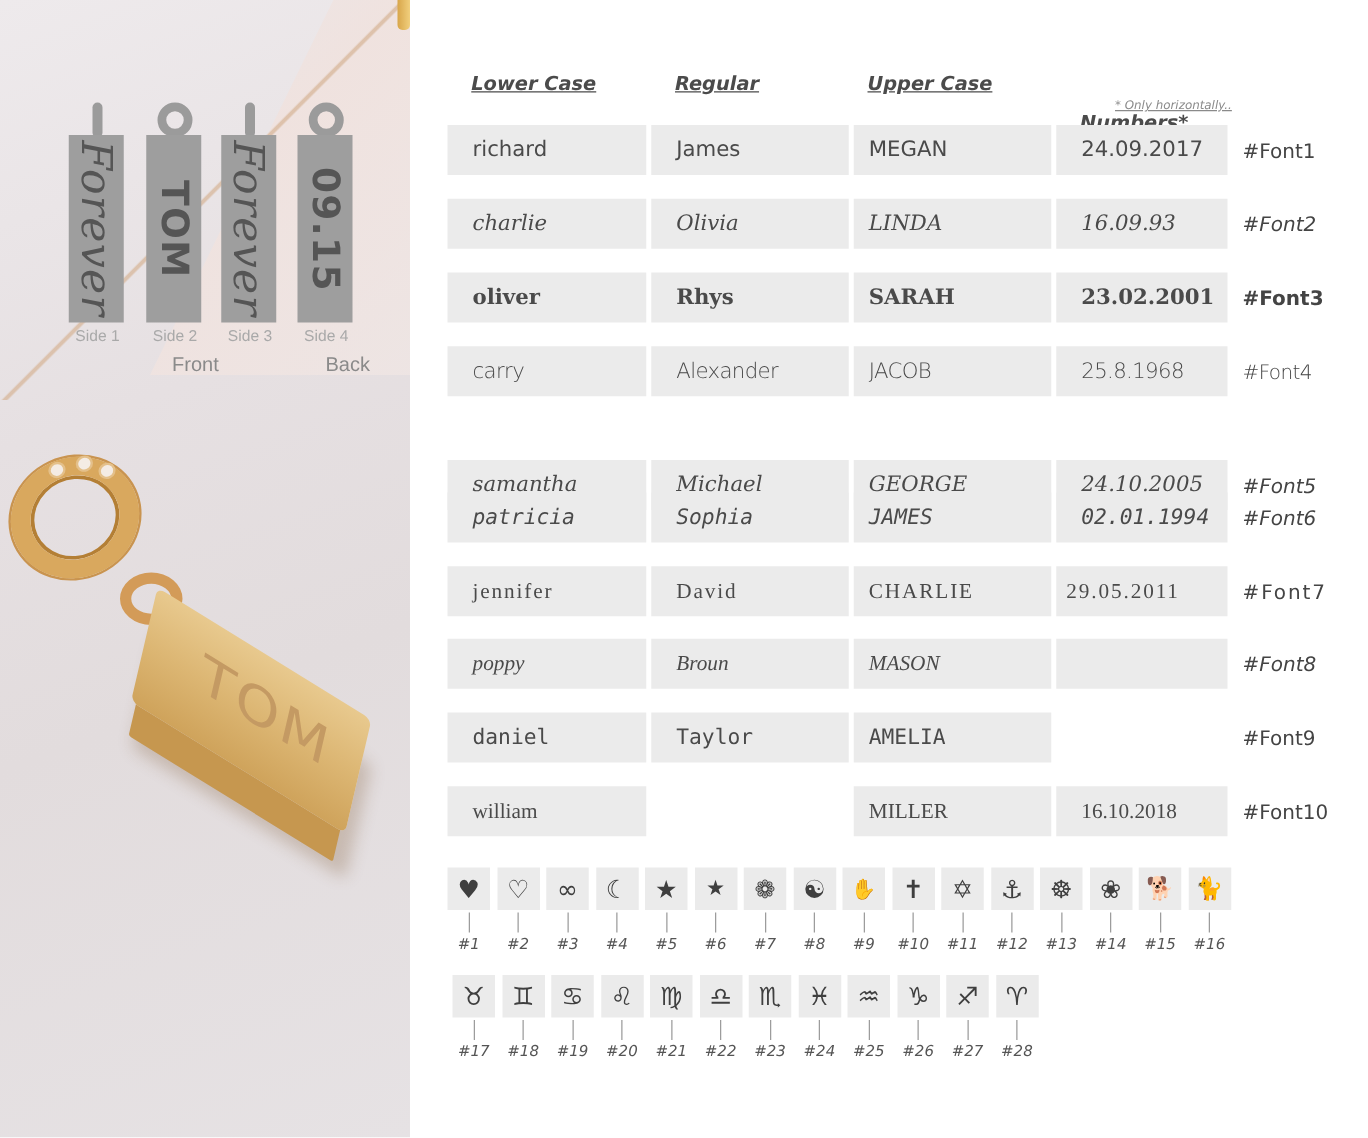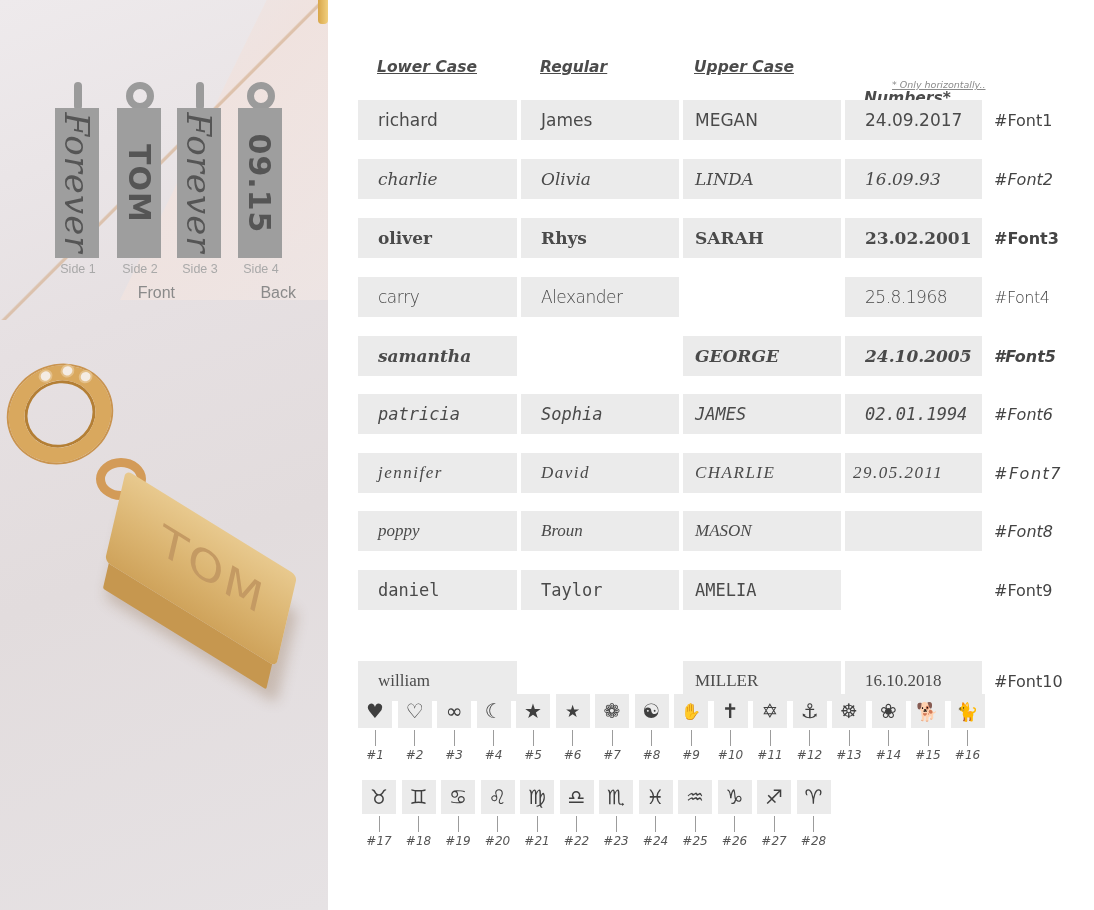--- a/index.html
+++ b/index.html
@@ -50,26 +50,26 @@
   .c0 { left:0; width:159px; }
   .c1 { left:163px; width:158px; }
   .c2 { left:325px; width:158px; padding-left:12px; }
   .c3 { left:487px; width:137px; }
   .flabel { position:absolute; left:636px; top:0; height:40px; display:flex; align-items:center; font-family:"DejaVu Sans", sans-serif; font-size:16px; color:#444; }
 
   .f1 { font-family:"DejaVu Sans", sans-serif; font-size:16.5px; }
   .f2 { font-family:"DejaVu Serif", serif; font-style:italic; font-size:15.5px; color:#555; }
   .f3 { font-family:"DejaVu Serif", serif; font-weight:bold; font-size:18px; }
   .f4 { font-family:"DejaVu Sans", sans-serif; font-size:17px; font-weight:300; letter-spacing:-0.5px; color:#555; }
-  .f5 { font-family:"DejaVu Serif", serif; font-style:italic; font-weight:bold; font-size:15px; }
+  .f5 { font-family:"DejaVu Serif", serif; font-style:italic; font-weight:normal; font-size:15px;margin-top:32px; }
   .f6 { font-family:"DejaVu Sans Mono", monospace; font-style:italic; font-size:17px; color:#555; }
-  .f7 { font-family:"Liberation Serif", serif; font-style:italic; font-size:20px; letter-spacing:1.5px; color:#4a4a4a; }
+  .f7 { font-family:"Liberation Serif", serif; font-size:20px; letter-spacing:1.5px; color:#4a4a4a; }
   .f8 { font-family:"Liberation Serif", serif; font-style:italic; font-size:21px; color:#555; }
   .f9 { font-family:"DejaVu Sans Mono", monospace; font-size:16px; color:#4a4a4a; }
-  .f10 { font-family:"Liberation Serif", serif; font-size:18px; color:#4a4a4a;margin-top:32px; }
+  .f10 { font-family:"Liberation Serif", serif; font-size:18px; color:#4a4a4a; }
 
   
   .syms { position:absolute; left:358px; top:694px; }
   .sym { position:absolute; width:34px; }
   .sym .box { width:34px; height:34px; background:#ebebeb; display:flex; align-items:center; justify-content:center; font-size:20px; color:#3f3f3f; font-family:"DejaVu Sans", sans-serif; }
   .sym .line { width:1px; height:16px; background:#9c9c9c; margin:2px auto 0 auto; }
   .sym .num { text-align:center; font-family:"DejaVu Sans", sans-serif; font-style:italic; font-size:12px; color:#555; margin-top:2px; }
 </style>
 </head>
 <body>
@@ -151,25 +151,27 @@
   <div class="row f3" style="top:118px;">
     <div class="cell c1">Rhys</div>
     <div class="cell c0">oliver</div>
     <div class="cell c2">SARAH</div>
     <div class="cell c3">23.02.2001</div>
     <div class="flabel">#Font3</div>
   </div>
   <div class="row f4" style="top:177px;">
     <div class="cell c0">carry</div>
     <div class="cell c1">Alexander</div>
+    <div class="cell c2">JACOB</div>
     <div class="cell c3">25.8.1968</div>
     <div class="flabel">#Font4</div>
   </div>
   <div class="row f5" style="top:236px;">
     <div class="cell c0">samantha</div>
+    <div class="cell c1">Michael</div>
     <div class="cell c2">GEORGE</div>
     <div class="cell c3">24.10.2005</div>
     <div class="flabel">#Font5</div>
   </div>
   <div class="row f6" style="top:294px;">
     <div class="cell c0">patricia</div>
     <div class="cell c1">Sophia</div>
     <div class="cell c2">JAMES</div>
     <div class="cell c3">02.01.1994</div>
     <div class="flabel">#Font6</div>

